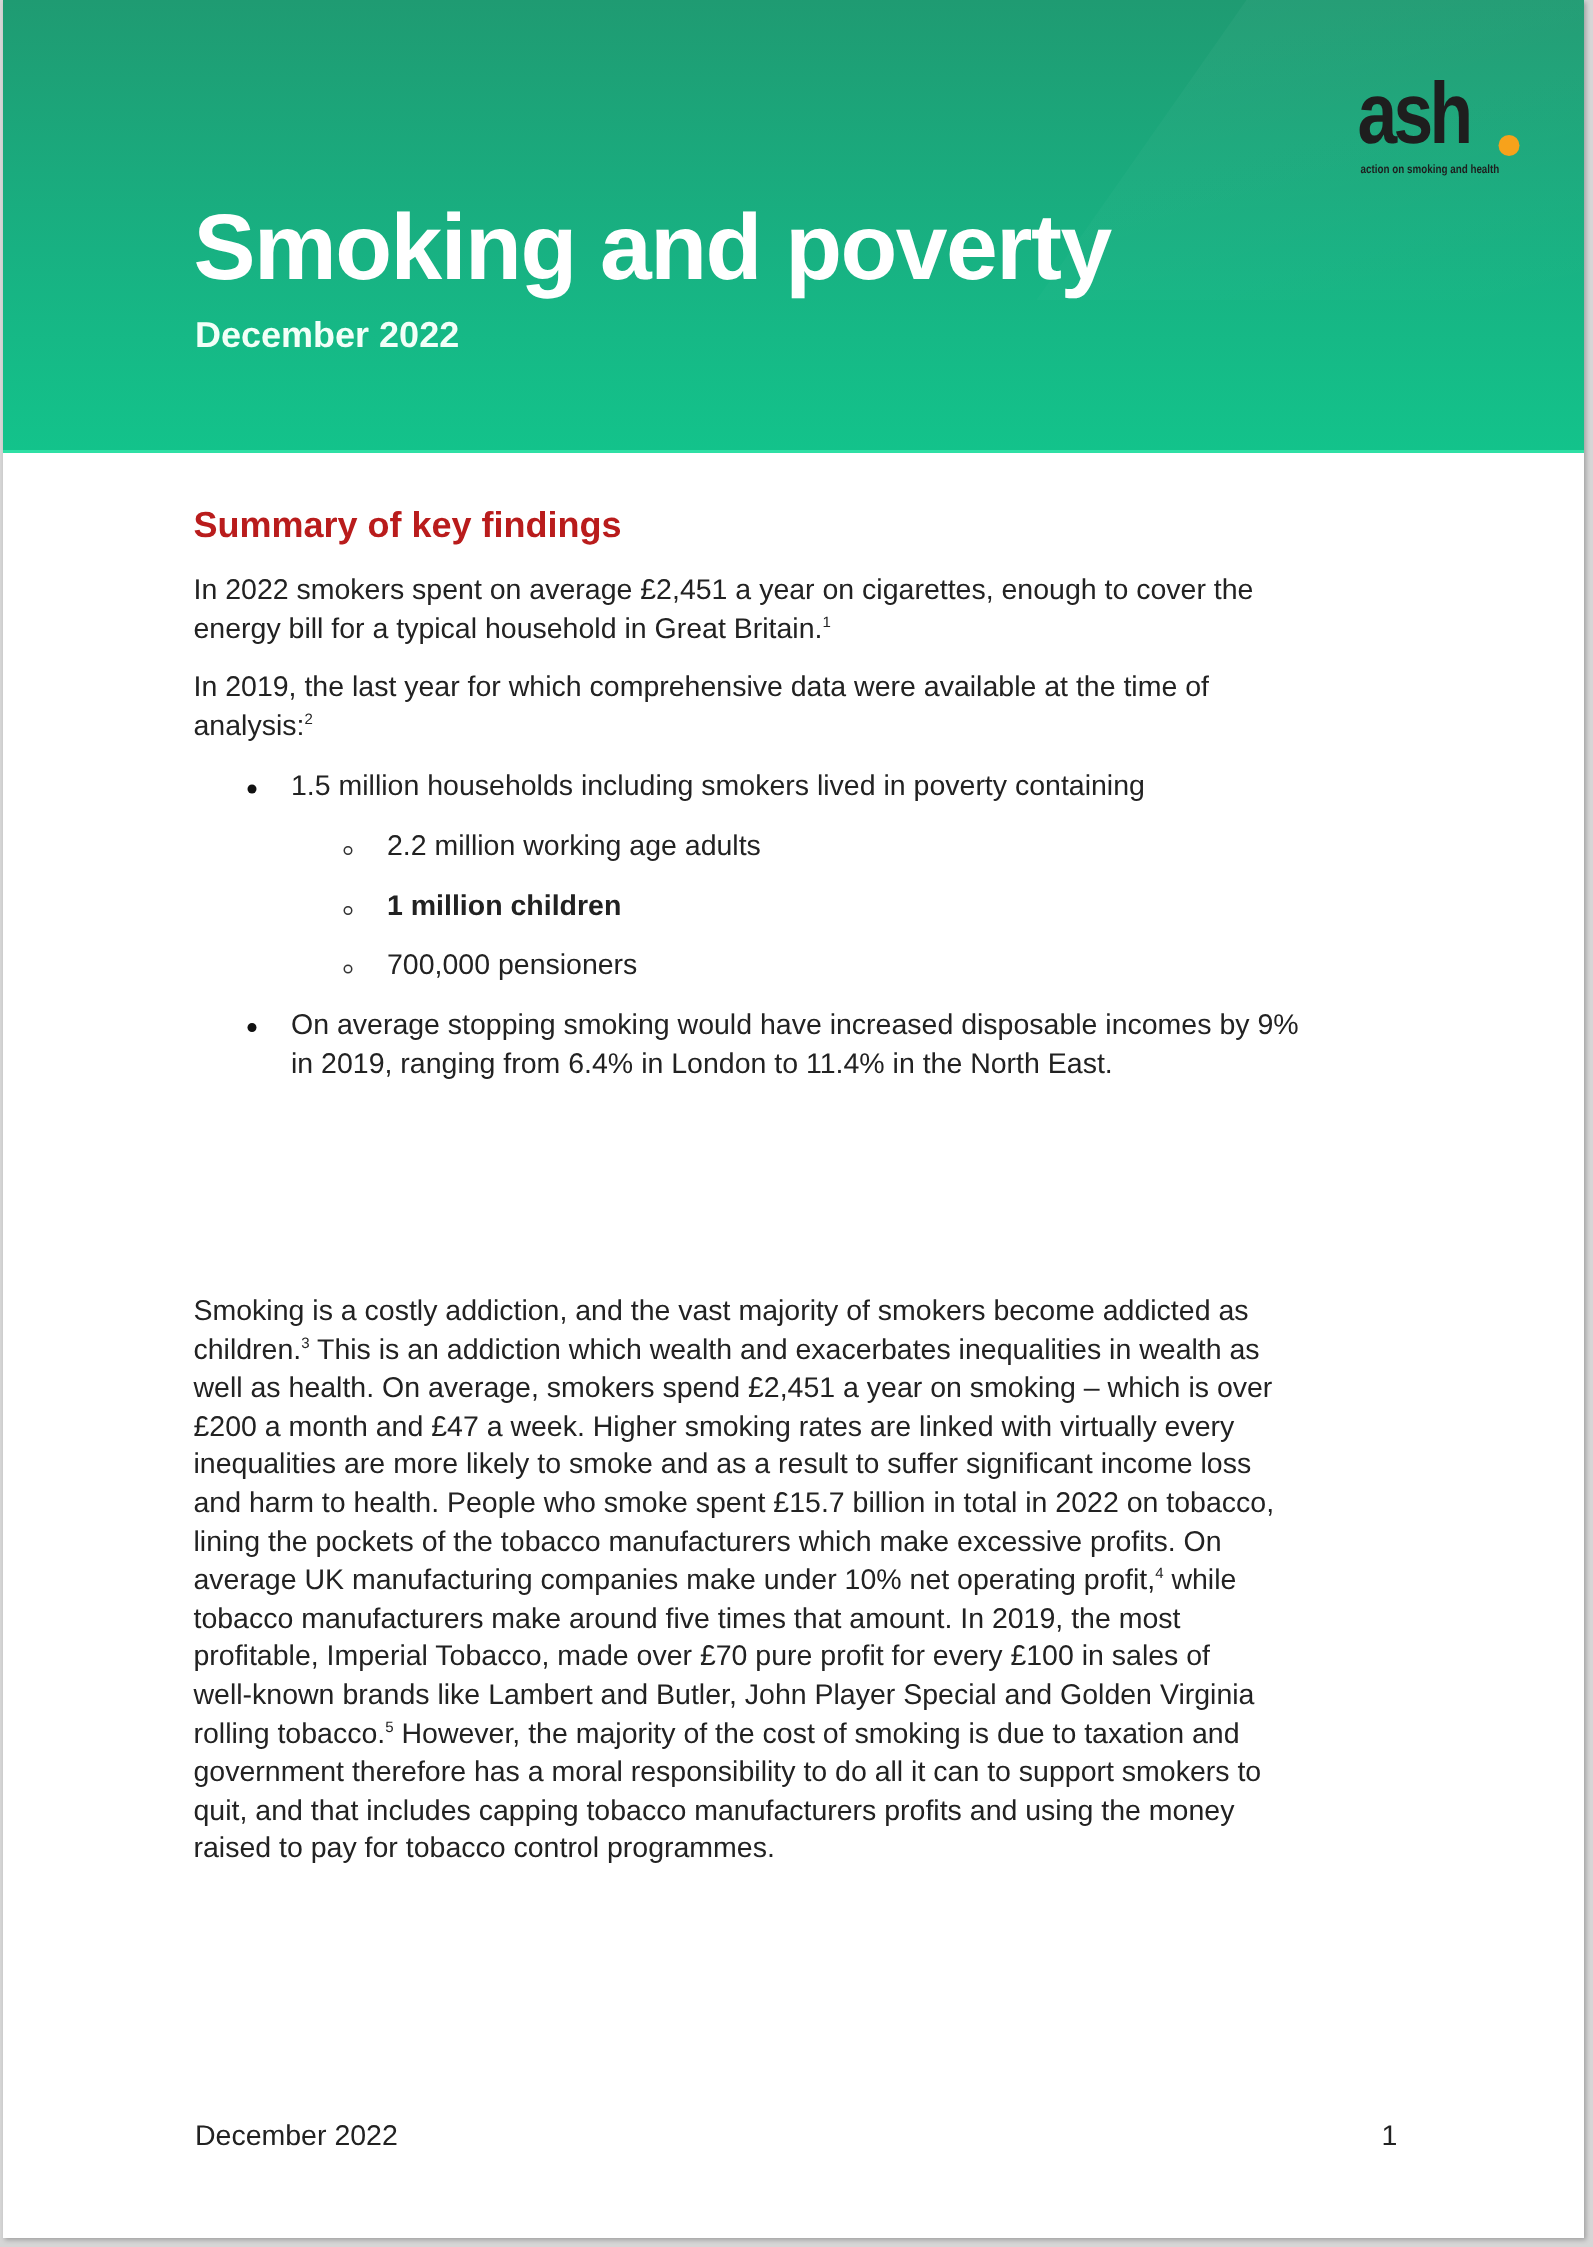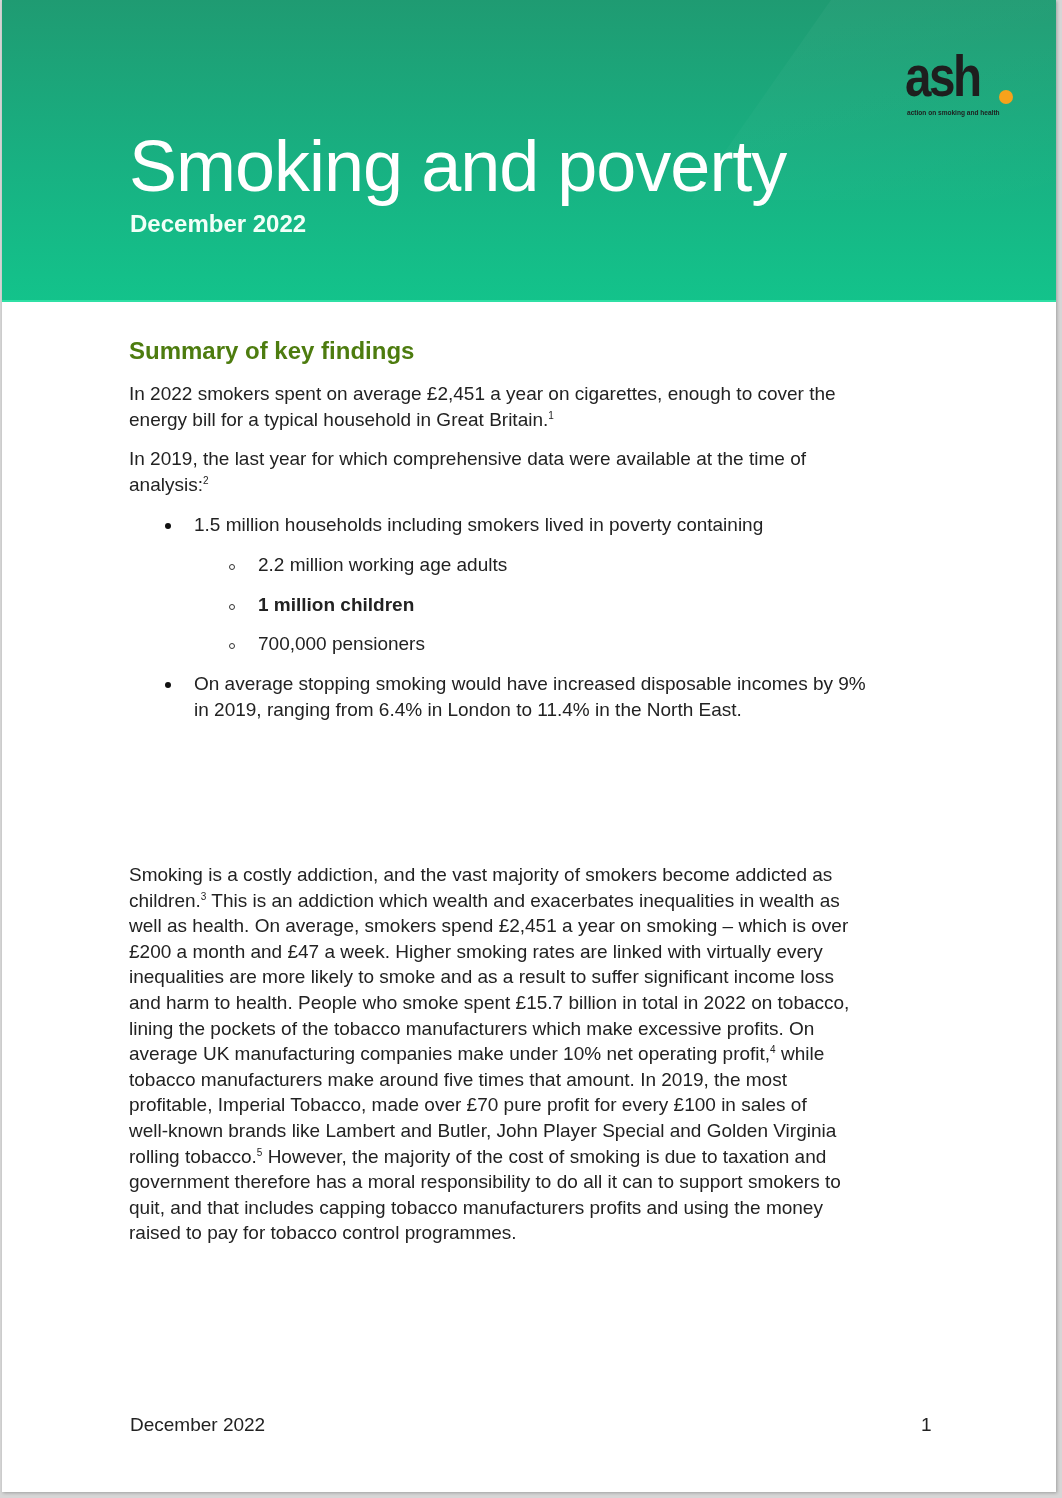--- a/index.html
+++ b/index.html
@@ -27,22 +27,22 @@
     position: absolute; left: 780px; top: -60px; width: 500px; height: 260px;
     background: linear-gradient(160deg, rgba(255,255,255,0.04), rgba(255,255,255,0));
     transform: skewX(-35deg);
   }
   .hero .bottom-line {
     position: absolute; left: 0; bottom: 0; width: 100%; height: 2px;
     background: #2fe0a5;
   }
   .title {
     position: absolute; left: 127px; top: 128px;
-    color: #ffffff; font-weight: normal;
-    font-size: 72px; letter-spacing: -1px; line-height: 76px;
+    color: #ffffff; font-weight: bold;
+    font-size: 62px; letter-spacing: -1px; line-height: 76px;
     white-space: nowrap;
   }
   .subtitle {
     position: absolute; left: 128px; top: 209px;
     color: #f2fff8; font-weight: bold; font-size: 24px; line-height: 30px;
   }
   .logo {
     position: absolute; left: 903px; top: 52px; width: 112px; height: 70px;
   }
   .logo .word {
@@ -62,21 +62,21 @@
   }
 
   .summary {
     position: absolute; left: 0; top: 302px; width: 1054px; height: 474px; background: #ffffff;
   }
   .background-sec {
     position: absolute; left: 0; top: 776px; width: 1054px; height: 546px; background: #f3f3f3;
   }
   h2 {
     position: absolute; margin: 0;
-    font-size: 24px; font-weight: bold; color: #4d7c0f; line-height: 30px;
+    font-size: 24px; font-weight: bold; color: #b91c1c; line-height: 30px;
   }
   .para {
     position: absolute; left: 127px; margin: 0;
     font-size: 19px; line-height: 26px; color: #222222;
   }
   sup { font-size: 10px; line-height: 0; vertical-align: super; }
   .bullet {
     position: absolute; font-size: 19px; line-height: 26px; color: #222222;
   }
   .disc {

